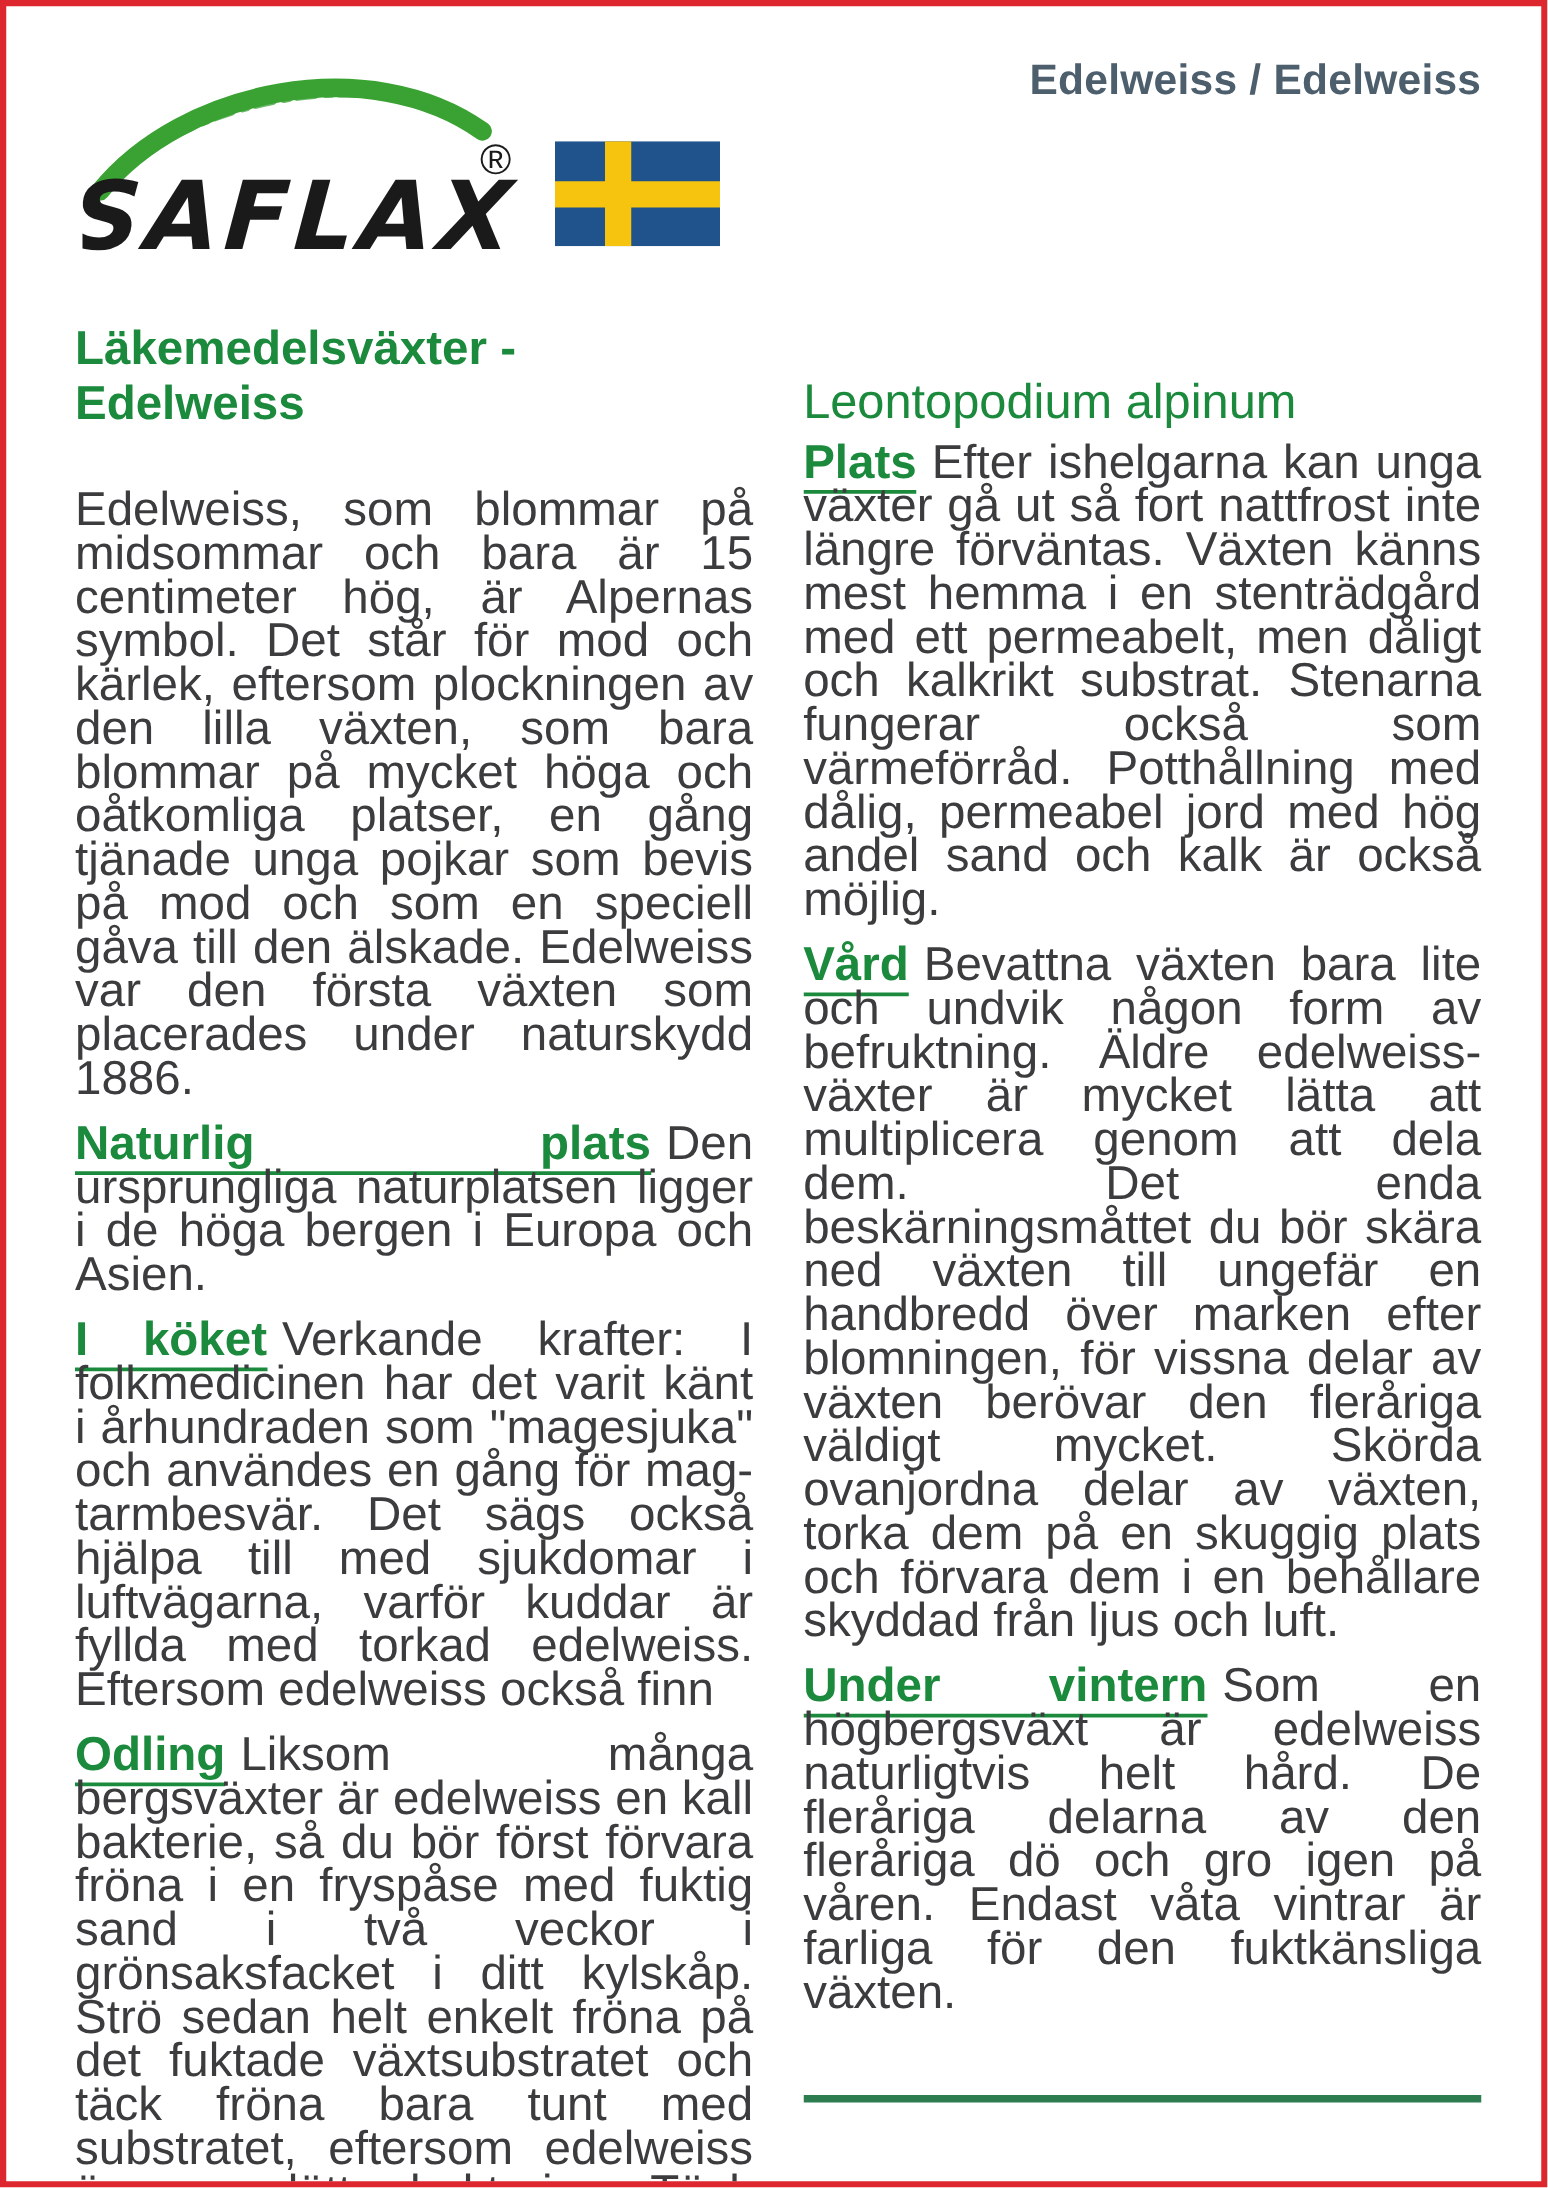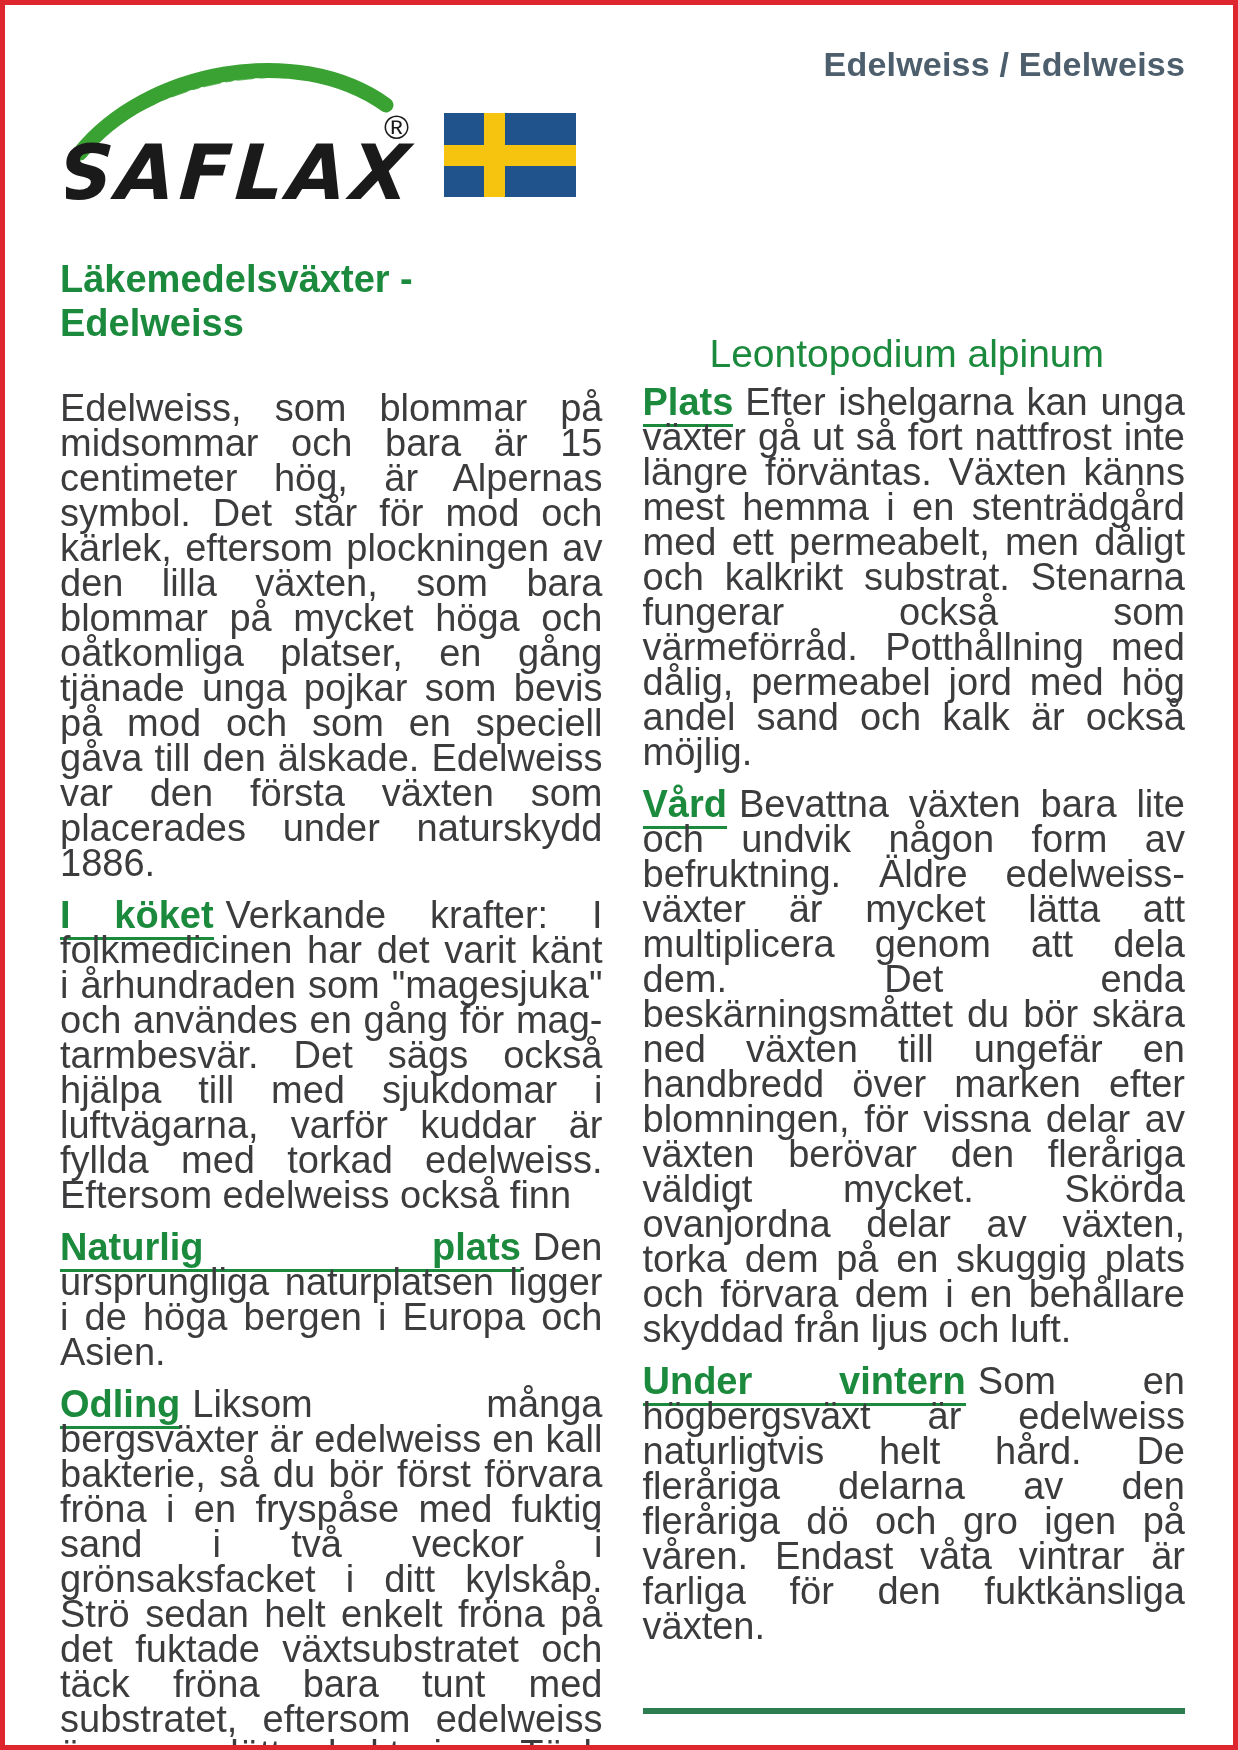--- a/index.html
+++ b/index.html
@@ -35,21 +35,21 @@
   }
   
   .cols{display:flex;gap:40px;}
   .col{width:545px;}
   .title{
     font-size:38px;line-height:44px;font-weight:700;color:var(--green);
     margin:22px 0 46px 0;
   }
   .latin{
     font-size:39px;line-height:46px;font-weight:400;color:var(--green);
-    margin:96px 14px 8px 0;text-align:center;
+    margin:64px 14px 8px 0;text-align:left;
   }
   .para{
     font-size:38px;line-height:35px;margin:0 0 17px 0;
     text-align:justify;
   }
   .sec-heading{
     color:var(--green);font-weight:700;
     border-bottom:3px solid var(--green);
     padding-bottom:1px;margin-right:12px;
   }
@@ -91,23 +91,23 @@
     <div class="product-name">Edelweiss / Edelweiss</div>
   </div>
 
   <div class="cols">
 
     <div class="col">
       <h1 class="title">Läkemedelsväxter - Edelweiss</h1>
       <p class="para">Edelweiss, som blommar på midsommar och bara är 15 centimeter hög, är Alpernas symbol. Det står för mod och kärlek, eftersom plockningen av den lilla växten, som bara blommar på mycket höga och oåtkomliga platser, en gång tjänade unga pojkar som bevis på mod och som en speciell gåva till den älskade. Edelweiss var den första växten som placerades under naturskydd 1886.</p>
       <div>
 
+          <p class="para"><span class="sec-heading">Naturlig plats</span><span>Den ursprungliga naturplatsen ligger i de höga bergen i Europa och Asien.</span></p>
+
           <p class="para"><span class="sec-heading">I köket</span><span>Verkande krafter: I folkmedicinen har det varit känt i århundraden som "magesjuka" och användes en gång för mag-tarmbesvär. Det sägs också hjälpa till med sjukdomar i luftvägarna, varför kuddar är fyllda med torkad edelweiss. Eftersom edelweiss också finn</span></p>
-
-          <p class="para"><span class="sec-heading">Naturlig plats</span><span>Den ursprungliga naturplatsen ligger i de höga bergen i Europa och Asien.</span></p>
 
           <p class="para"><span class="sec-heading">Odling</span><span>Liksom många bergsväxter är edelweiss en kall bakterie, så du bör först förvara fröna i en fryspåse med fuktig sand i två veckor i grönsaksfacket i ditt kylskåp. Strö sedan helt enkelt fröna på det fuktade växtsubstratet och täck fröna bara tunt med substratet, eftersom edelweiss är en lätt bakterie. Täck odlingskärlet med plastfolie, som du har försett med hål. Detta skyddar substratet från att torka ut. Varannan till var tredje dag ska du ta bort filmen i två timmar. Detta förhindrar att mögel bildas på substratet. Placera odlingsbehållaren på en lätt och sval plats och håll odlingsmediet fuktigt men inte vått. De första plantorna dyker upp efter tre till fyra veckor.</span></p>
         </div>
     </div>
 
     <div class="col">
       <h2 class="latin">Leontopodium alpinum</h2>
       <div>
 
           <p class="para"><span class="sec-heading">Plats</span><span>Efter ishelgarna kan unga växter gå ut så fort nattfrost inte längre förväntas. Växten känns mest hemma i en stenträdgård med ett permeabelt, men dåligt och kalkrikt substrat. Stenarna fungerar också som värmeförråd. Potthållning med dålig, permeabel jord med hög andel sand och kalk är också möjlig.</span></p>

